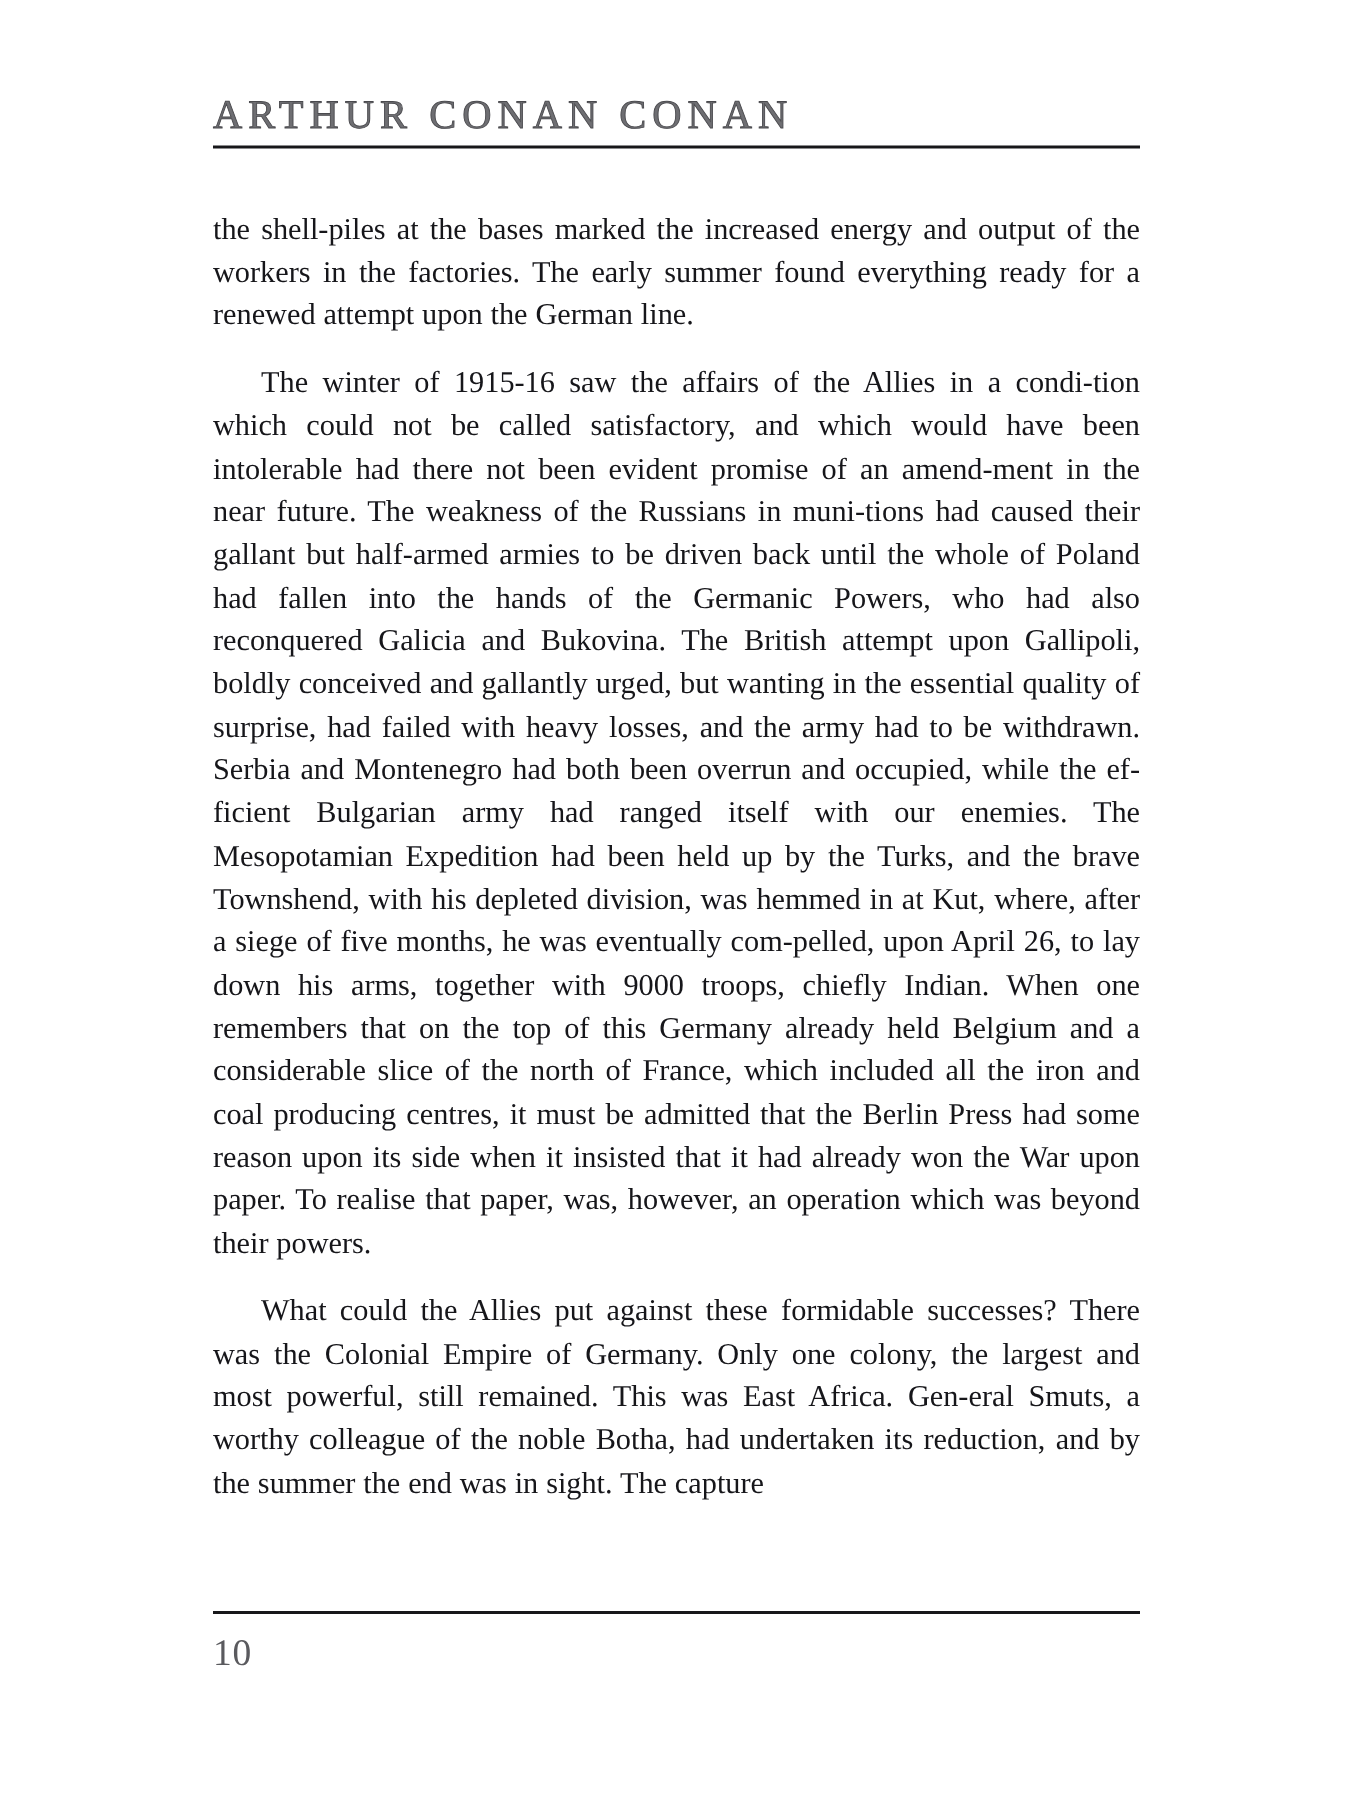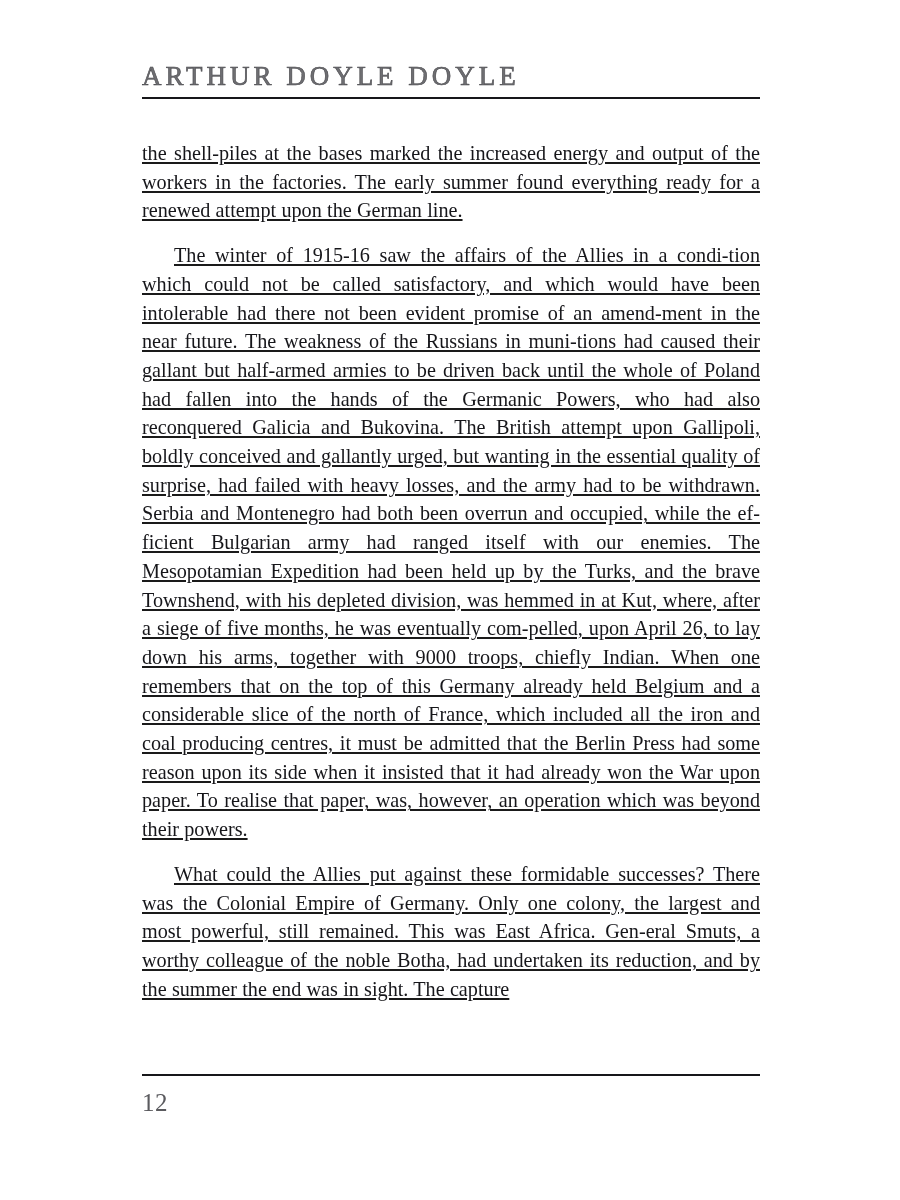--- a/index.html
+++ b/index.html
@@ -50,21 +50,20 @@
     height: 2px;
     background: #17171a;
   }
 
   
   .text-column {
     position: absolute;
     left: 142px;
     top: 139px;
     width: 618px;
-    text-decoration: underline;
   }
   .para {
     margin: 0;
     font-size: 20.2px;
     line-height: 28.7px;
     text-align: justify;
     text-align-last: left;
     hyphens: manual;
     -webkit-hyphens: manual;
     color: #16161a;
@@ -93,28 +92,28 @@
     color: #5a5a5e;
     letter-spacing: 0.5px;
   }
 </style>
 </head>
 <body>
 
 <div class="page">
 
   <div class="running-head">
-    <div class="running-head-title">ARTHUR DOYLE DOYLE</div>
+    <div class="running-head-title">ARTHUR CONAN CONAN</div>
   </div>
 
   <div class="rule-top"></div>
 
   <div class="text-column">
     <p class="para">the shell-​piles at the bases marked the increased energy and output of the workers in the factories. The early summer found everything ready for a renewed attempt upon the German line.</p>
     <p class="para">The winter of 1915-​16 saw the affairs of the Allies in a condi-​tion which could not be called satisfactory, and which would have been intolerable had there not been evident promise of an amend-​ment in the near future. The weakness of the Russians in muni-​tions had caused their gallant but half-​armed armies to be driven back until the whole of Poland had fallen into the hands of the Germanic Powers, who had also reconquered Galicia and Bukovina. The British attempt upon Gallipoli, boldly conceived and gallantly urged, but wanting in the essential quality of surprise, had failed with heavy losses, and the army had to be withdrawn. Serbia and Montenegro had both been overrun and occupied, while the ef-​ficient Bulgarian army had ranged itself with our enemies. The Mesopotamian Expedition had been held up by the Turks, and the brave Townshend, with his depleted division, was hemmed in at Kut, where, after a siege of five months, he was eventually com-​pelled, upon April 26, to lay down his arms, together with 9000 troops, chiefly Indian. When one remembers that on the top of this Germany already held Belgium and a considerable slice of the north of France, which included all the iron and coal producing centres, it must be admitted that the Berlin Press had some reason upon its side when it insisted that it had already won the War upon paper. To realise that paper, was, however, an operation which was beyond their powers.</p>
     <p class="para">What could the Allies put against these formidable successes? There was the Colonial Empire of Germany. Only one colony, the largest and most powerful, still remained. This was East Africa. Gen-​eral Smuts, a worthy colleague of the noble Botha, had undertaken its reduction, and by the summer the end was in sight. The capture</p>
   </div>
 
   <div class="rule-bottom"></div>
 
-  <div class="folio">12</div>
+  <div class="folio">10</div>
 
 </div>
 
 </body></html>

